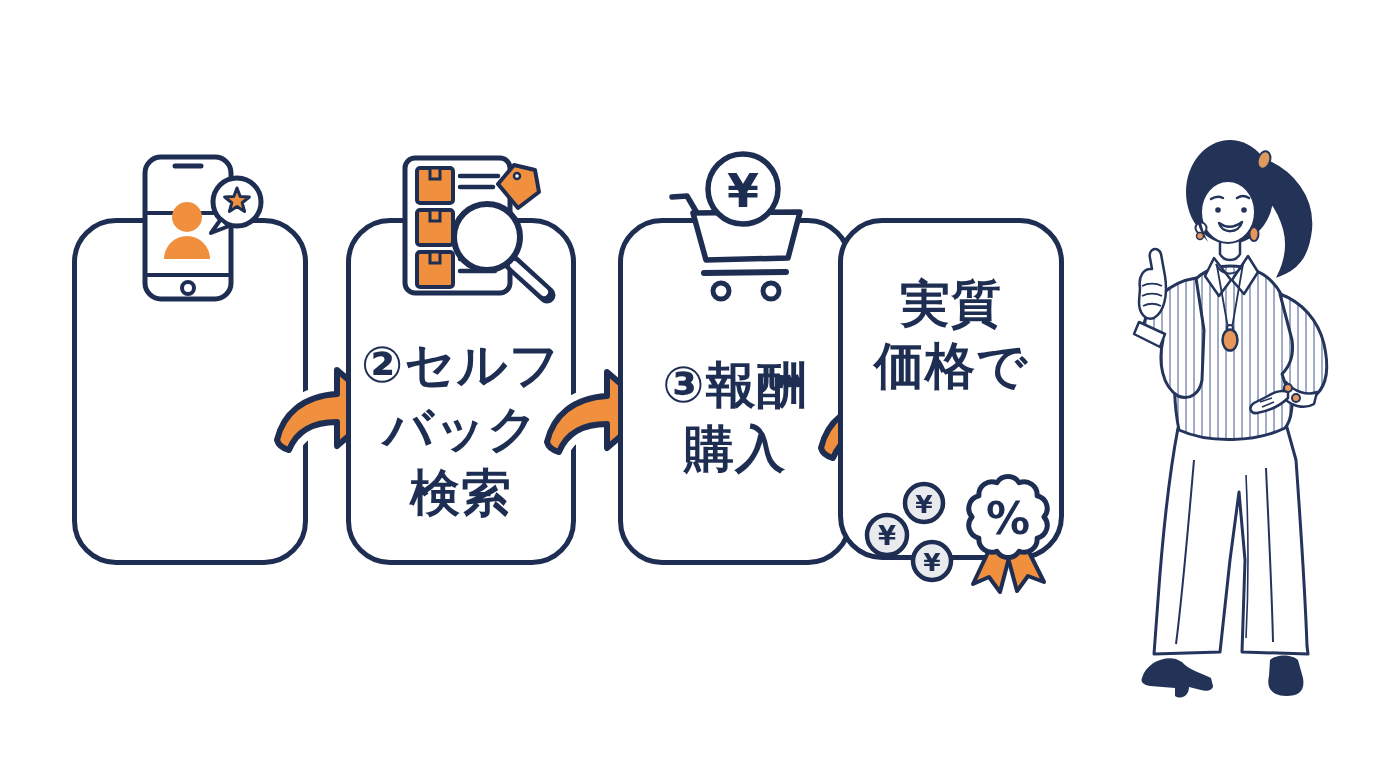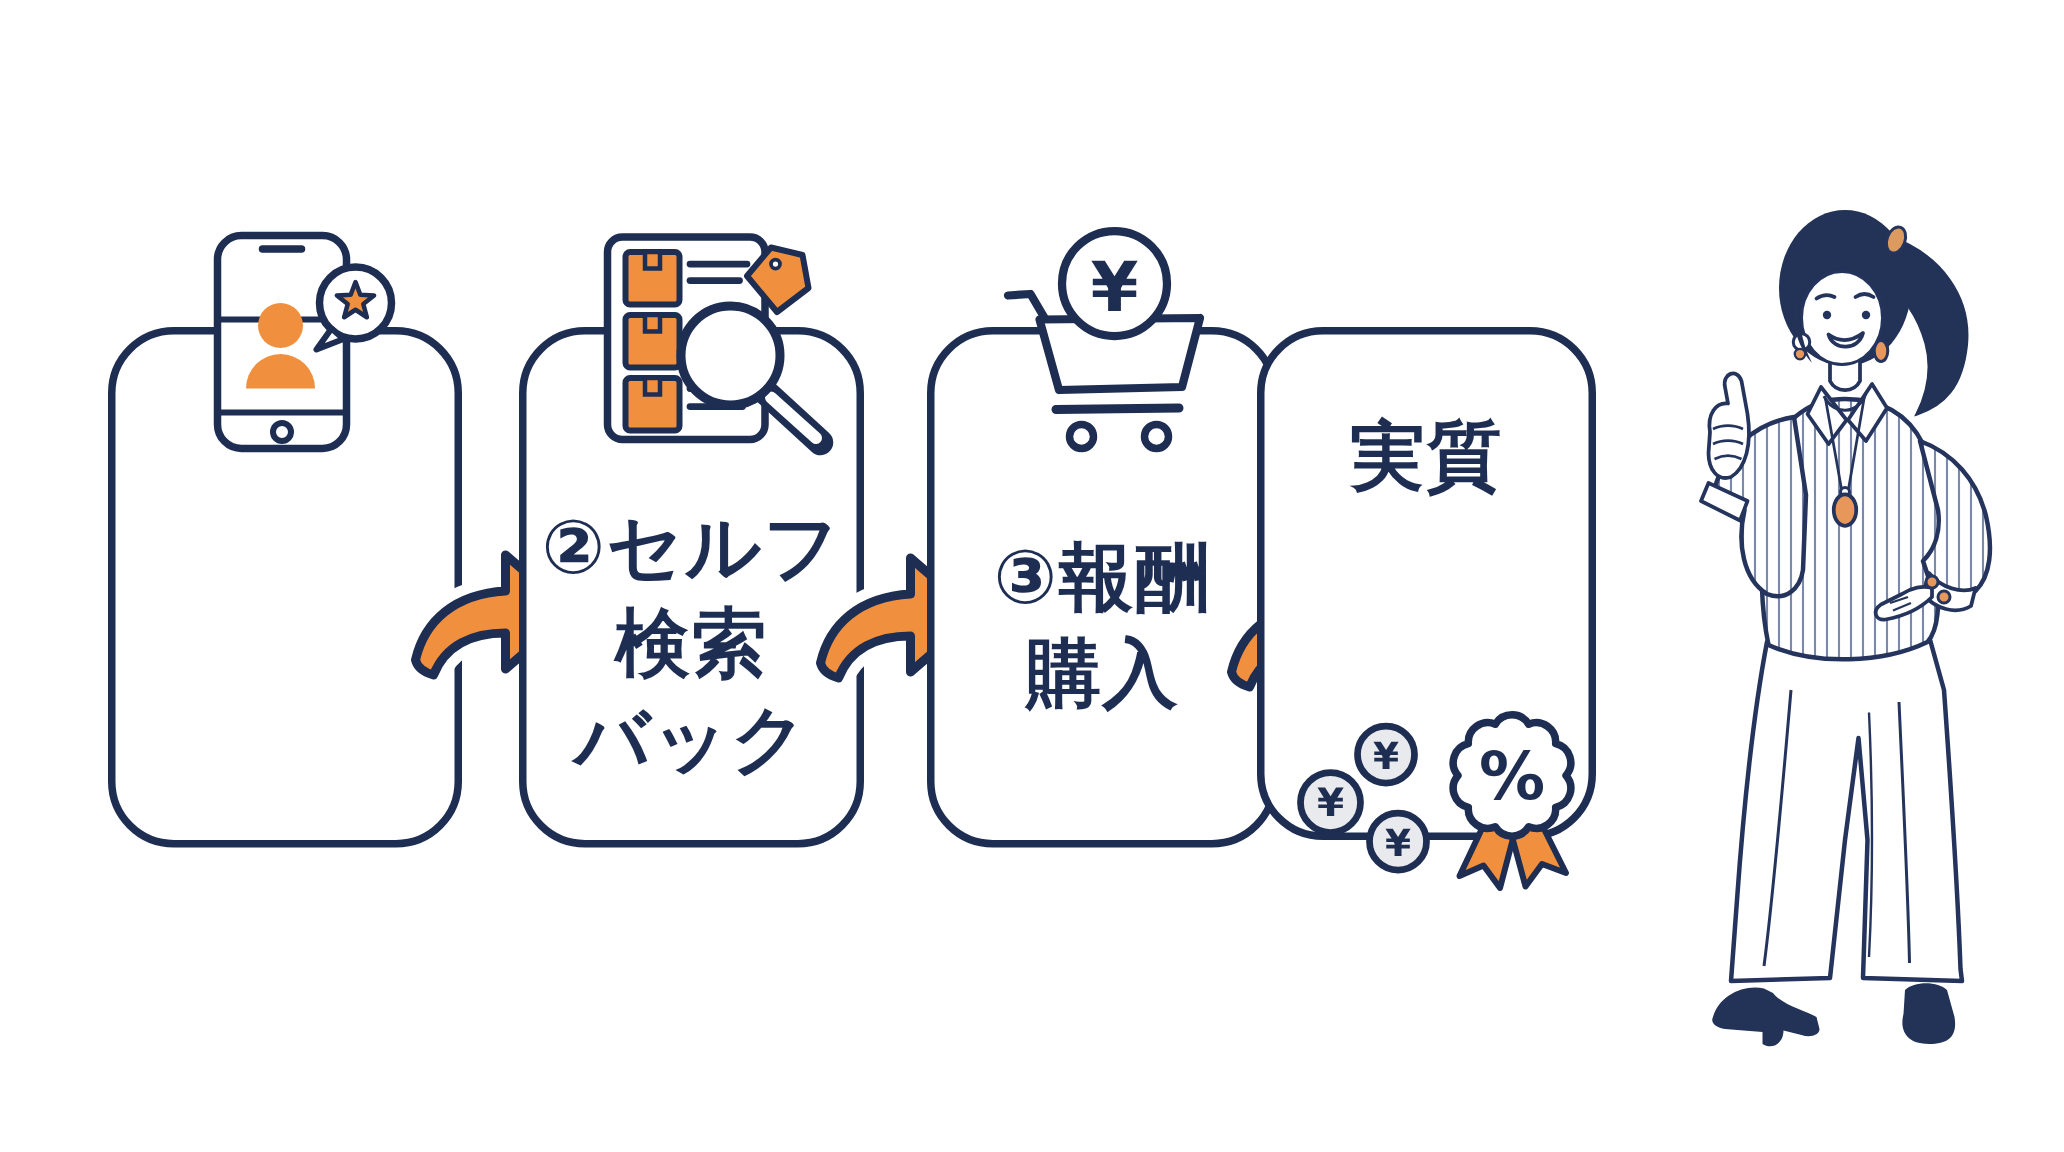--- a/index.html
+++ b/index.html
@@ -67,22 +67,22 @@
         <circle cx="120" cy="25" r="3" fill="#fff" stroke="#1e2d52" stroke-width="2.5"></circle>
       </g>
       <g>
         <line x1="114" y1="111" x2="150" y2="144" stroke="#1e2d52" stroke-width="17" stroke-linecap="round"></line>
         <line x1="117" y1="114" x2="147" y2="141" stroke="#fff" stroke-width="8" stroke-linecap="round"></line>
         <circle cx="90" cy="86" r="33" fill="#fff" stroke="#1e2d52" stroke-width="6"></circle>
       </g>
     </svg>
     <div class="card-text" style="top:110px;">
       <div class="card-line">②セルフ</div>
+      <div class="card-line">バック</div>
       <div class="card-line">検索</div>
-      <div class="card-line">バック</div>
     </div>
   </div>
 
   <svg class="arrow" style="left:537px;top:350px;width:120px;height:110px;" viewBox="0 0 120 110">
     <path d="M 10,92 C 16,66 36,48 70,46 L 70,22 L 114,60 L 70,98 L 70,74 C 48,74 30,82 22,102 C 15,100 11,96 10,92 Z" fill="#fff" stroke="#ffffff" stroke-width="20" stroke-linejoin="round"></path>
     <path d="M 10,92 C 16,66 36,48 70,46 L 70,22 L 114,60 L 70,98 L 70,74 C 48,74 30,82 22,102 C 15,100 11,96 10,92 Z" fill="#f0903f" stroke="#1e2d52" stroke-width="6" stroke-linejoin="round"></path>
   </svg>
 
   <div class="card" style="left:618px;top:218px;width:234px;height:347px;">
     <svg class="icon" style="left:37px;top:-72px;width:160px;height:160px;" viewBox="0 0 160 160">
@@ -101,20 +101,21 @@
   </div>
 
   <svg class="arrow" style="left:811px;top:356px;width:120px;height:110px;" viewBox="0 0 120 110">
     <path d="M 10,92 C 16,66 36,48 70,46 L 70,22 L 114,60 L 70,98 L 70,74 C 48,74 30,82 22,102 C 15,100 11,96 10,92 Z" fill="#fff" stroke="#ffffff" stroke-width="20" stroke-linejoin="round"></path>
     <path d="M 10,92 C 16,66 36,48 70,46 L 70,22 L 114,60 L 70,98 L 70,74 C 48,74 30,82 22,102 C 15,100 11,96 10,92 Z" fill="#f0903f" stroke="#1e2d52" stroke-width="6" stroke-linejoin="round"></path>
   </svg>
 
   <div class="card card4" style="left:838px;top:218px;width:226px;height:342px;">
     <div class="card-text" style="top:50px;">
       <div class="card-line">実質</div>
+      <div class="card-line">価格で</div>
     </div>
     <svg class="icon" style="left:10px;top:245px;width:220px;height:140px;" viewBox="0 0 220 140">
       <g>
         <path d="M 138,78 L 157,86 L 147,124 L 136,109 L 120,116 Z" fill="#f0903f" stroke="#1e2d52" stroke-width="4" stroke-linejoin="round"></path>
         <path d="M 173,78 L 154,86 L 164,123 L 175,108 L 191,114 Z" fill="#f0903f" stroke="#1e2d52" stroke-width="4" stroke-linejoin="round"></path>
       </g>
       <path d="M191,49 A13 13 0 0 1 184.1,70.2 A13 13 0 0 1 166.1,83.2 A13 13 0 0 1 143.9,83.2 A13 13 0 0 1 125.9,70.2 A13 13 0 0 1 119,49 A13 13 0 0 1 125.9,27.8 A13 13 0 0 1 143.9,14.8 A13 13 0 0 1 166.1,14.8 A13 13 0 0 1 184.1,27.8 A13 13 0 0 1 191,49 Z" fill="#fff" stroke="#1e2d52" stroke-width="5" stroke-linejoin="round"></path>
       <text x="155" y="50" font-size="44" text-anchor="middle" dominant-baseline="central">%</text>
       <g>
         <circle cx="71" cy="35" r="19" fill="#e9eaee" stroke="#1e2d52" stroke-width="4.5"></circle>

